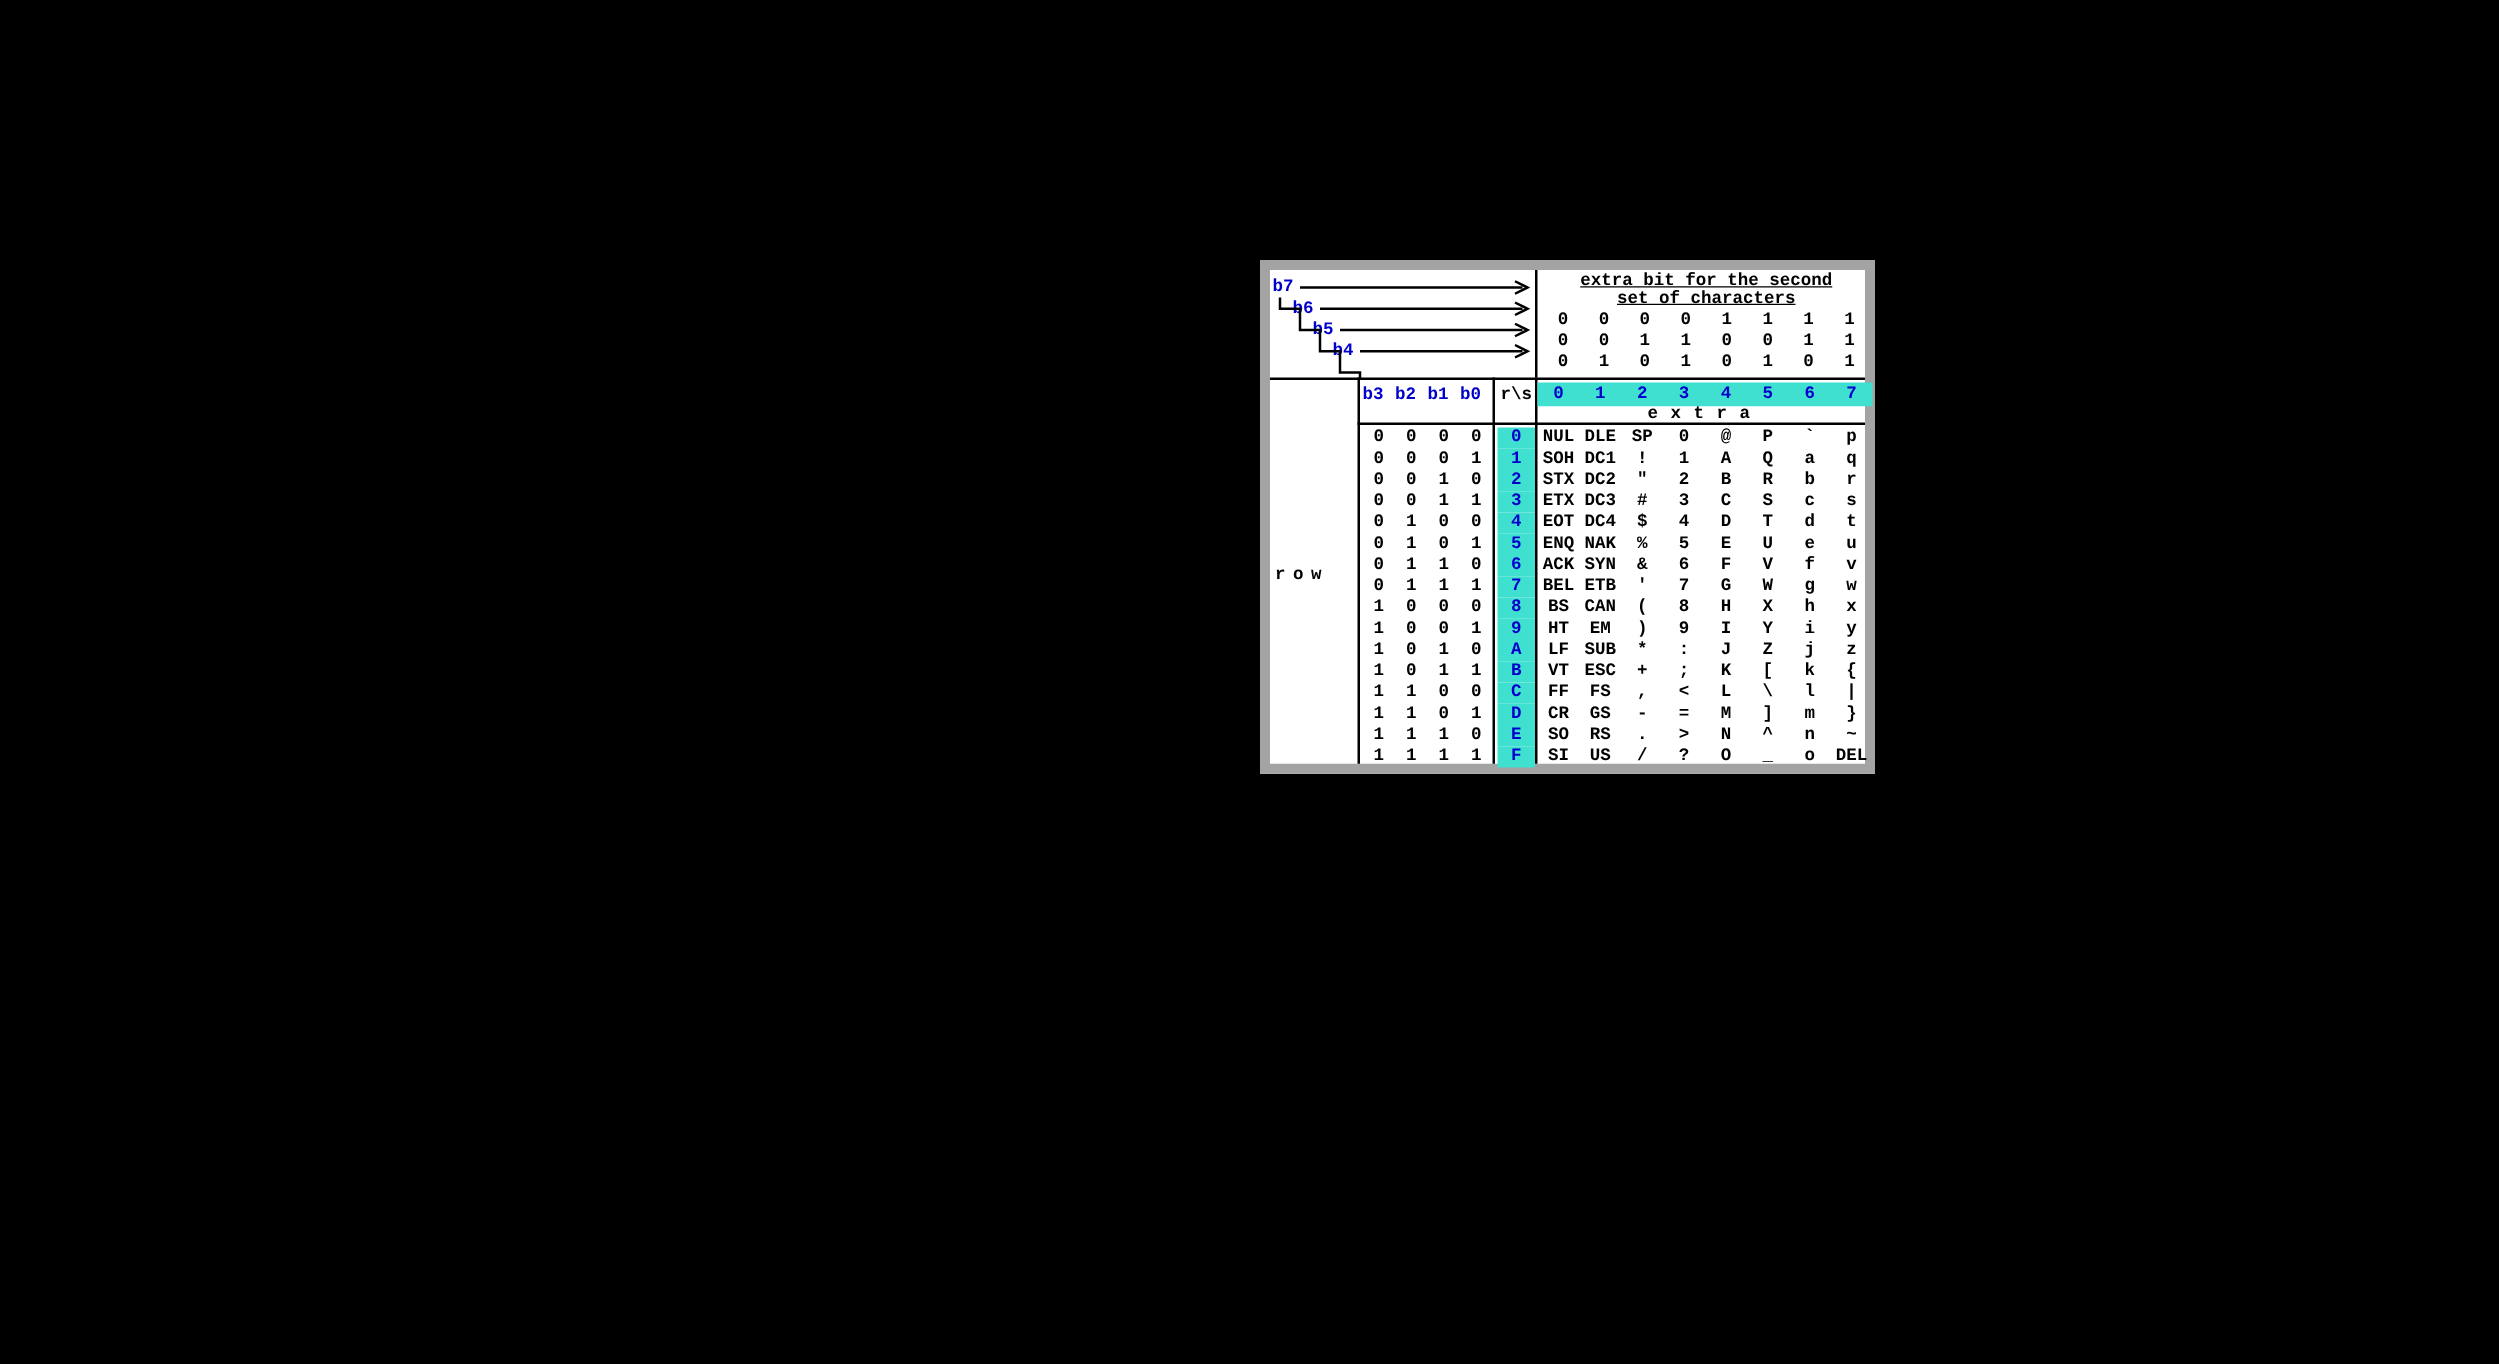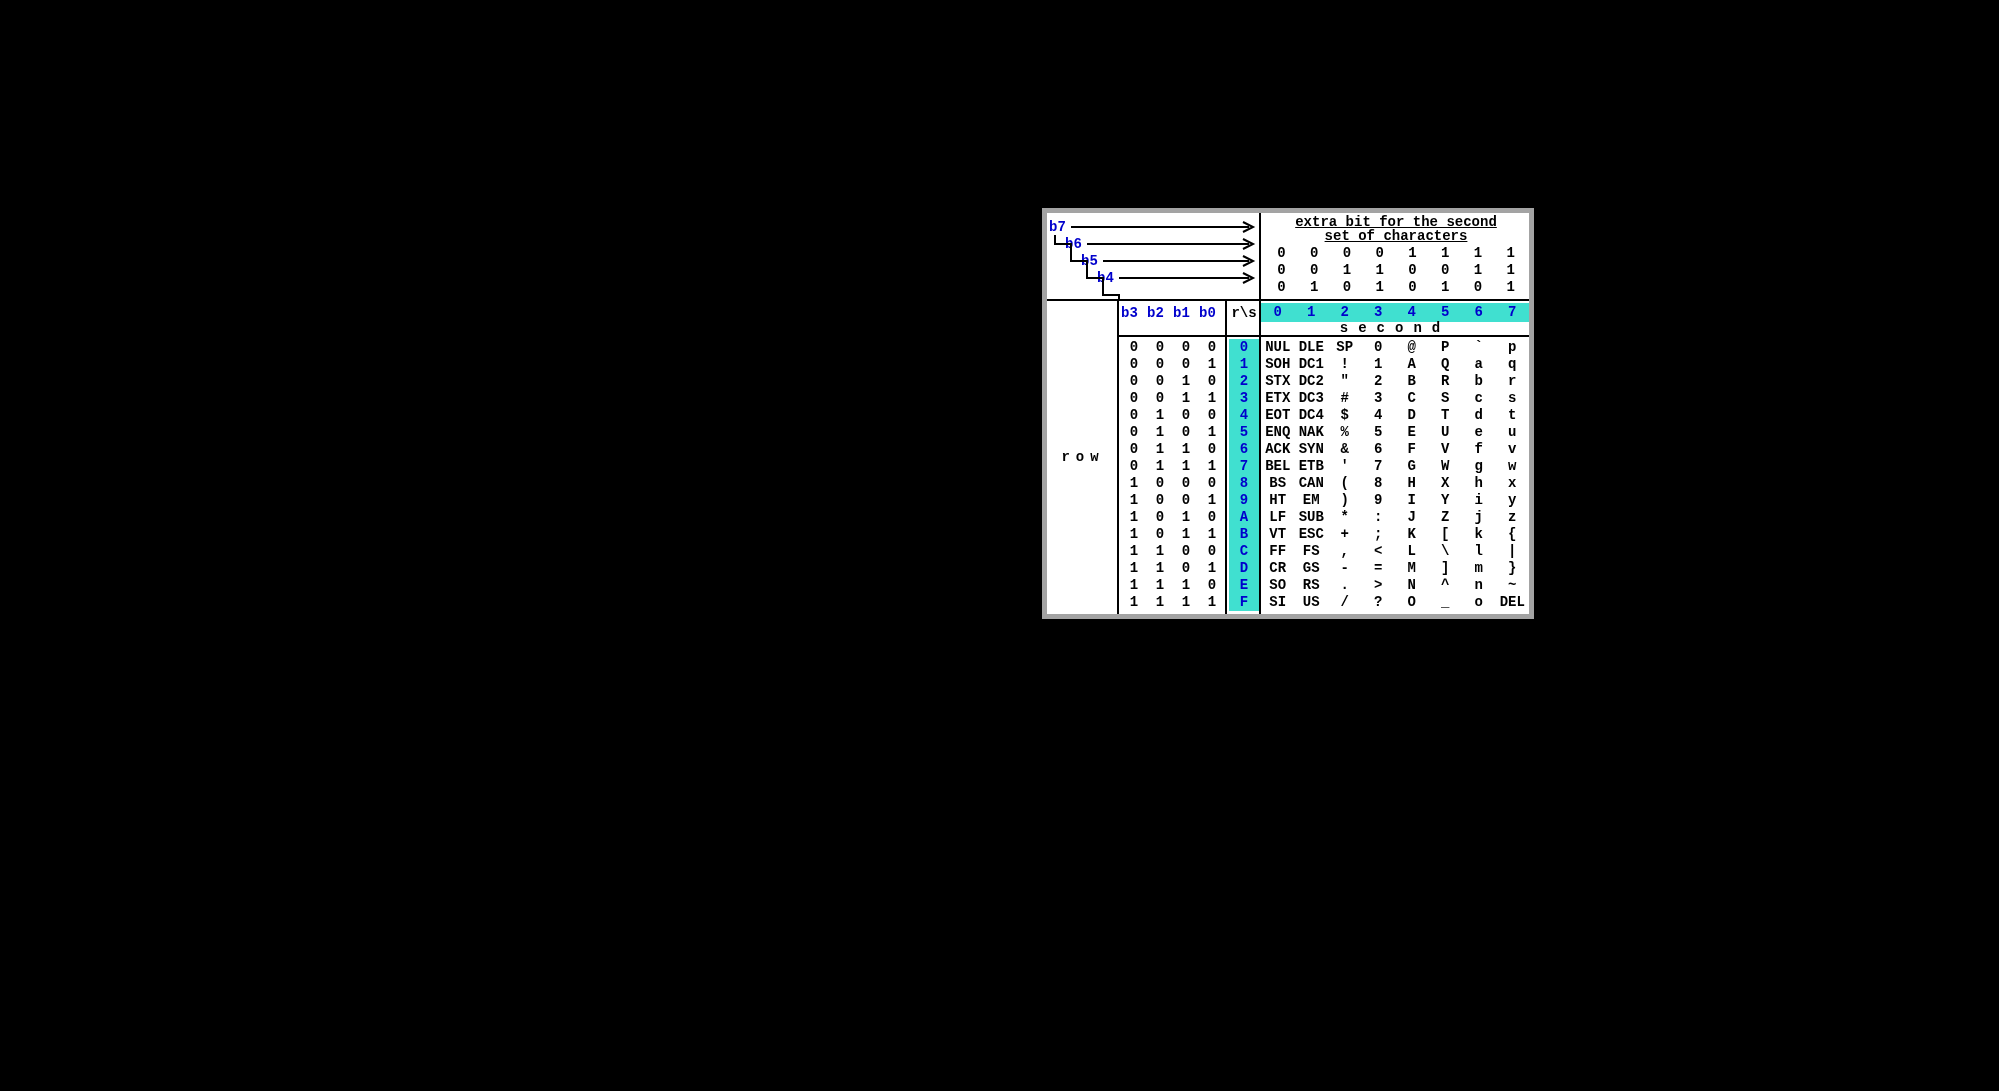--- a/index.html
+++ b/index.html
@@ -9,26 +9,26 @@
     height: 1091px;
     background: #000;
     font-family: "Courier New", Courier, monospace;
     font-weight: bold;
     font-size: 14px;
     color: #000;
     overflow: hidden;
   }
   .panel {
     position: absolute;
-    left: 1042px;
+    left: 1008px;
     top: 208px;
     width: 492px;
     height: 411px;
     background: #fff;
-    border: 5px solid #a3a3a3;
+    border: 8px solid #a3a3a3;
     box-sizing: border-box;
   }
   .panel-inner {
     position: relative;
     width: 100%;
     height: 100%;
   }
 
   
   .top-area {
@@ -140,21 +140,20 @@
     left: 0;
     top: 126px;
     width: 100%;
     bottom: 0;
   }
   .row-label-side {
     position: absolute;
     left: 4px;
     top: 110px;
     width: 64px;
-    text-align: center;
     letter-spacing: 6px;
     font-size: 14px;
   }
   .data-rows {
     position: absolute;
     left: 74px;
     top: 0;
     width: 408px;
   }
   .drow {
@@ -271,21 +270,21 @@
       <div class="colnums" id="colnums">
           <div>0</div>
           <div>1</div>
           <div>2</div>
           <div>3</div>
           <div>4</div>
           <div>5</div>
           <div>6</div>
           <div>7</div>
         </div>
-      <div class="column-label">second</div>
+      <div class="column-label">extra</div>
     </div>
 
     <div class="grid">
       <div class="row-label-side">row</div>
       <div class="data-rows" id="data-rows">
           <div class="drow">
             <div>0</div>
             <div>0</div>
             <div>0</div>
             <div>0</div>

